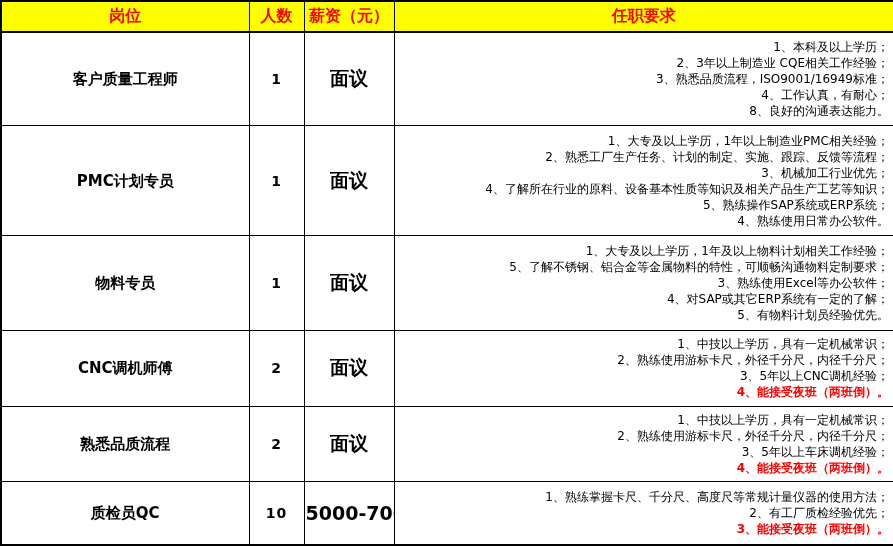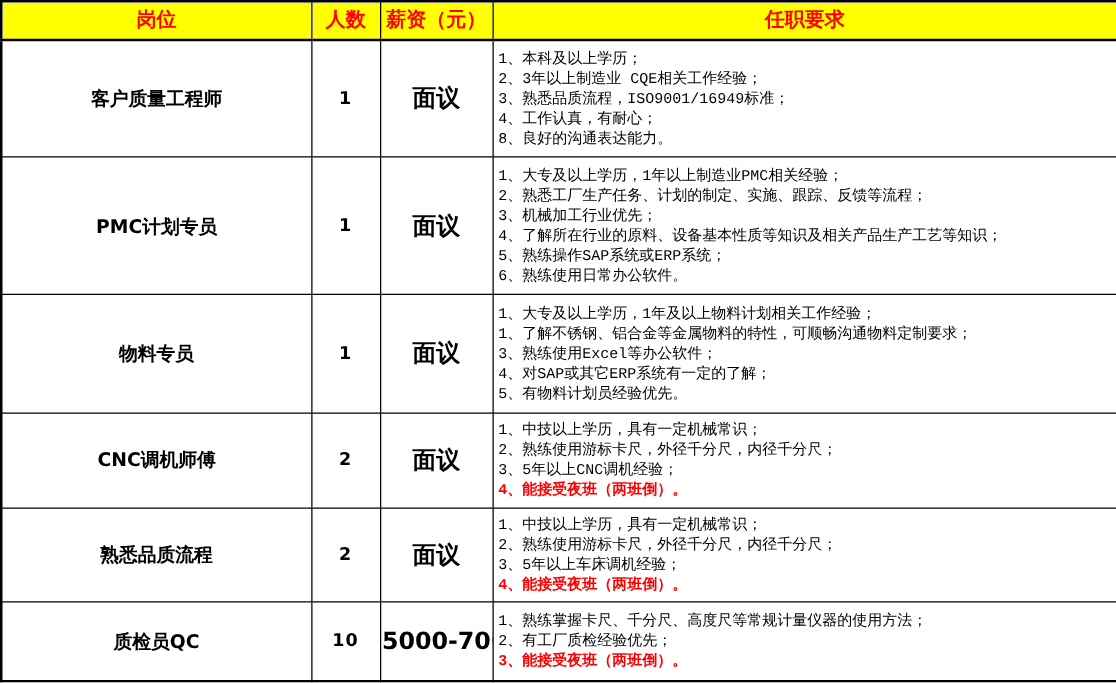--- a/index.html
+++ b/index.html
@@ -52,22 +52,21 @@
     text-align: center;
     font-weight: bold;
   }
   td.position { font-size: 15px; line-height: 20px; }
   td.headcount { font-size: 14px; letter-spacing: 1px; }
   td.salary { font-size: 19px; padding: 0 1px; white-space: nowrap; }
   td.requirements {
     font-size: 12px;
     line-height: 16px;
     padding: 2px 4px 2px 4px;
-    text-align: left;
-    font-family: Liberation Mono, monospace;
+    text-align: right;
   }
   .req-line { white-space: nowrap; }
   .req-line.highlight {
     color: var(--highlight);
     font-weight: bold;
   }
 </style>
 </head>
 <body>
 
@@ -107,33 +106,33 @@
           <div>PMC计划专员</div>
         </td>
     <td class="headcount">1</td>
     <td class="salary">面议</td>
     <td class="requirements">
           <div class="req-line">1、大专及以上学历，1年以上制造业PMC相关经验；</div>
           <div class="req-line">2、熟悉工厂生产任务、计划的制定、实施、跟踪、反馈等流程；</div>
           <div class="req-line">3、机械加工行业优先；</div>
           <div class="req-line">4、了解所在行业的原料、设备基本性质等知识及相关产品生产工艺等知识；</div>
           <div class="req-line">5、熟练操作SAP系统或ERP系统；</div>
-          <div class="req-line">6、熟练使用日常办公软件。</div>
+          <div class="req-line">4、熟练使用日常办公软件。</div>
         </td>
   </tr>
 
   <tr>
     <td class="position">
           <div>物料专员</div>
         </td>
     <td class="headcount">1</td>
     <td class="salary">面议</td>
     <td class="requirements">
           <div class="req-line">1、大专及以上学历，1年及以上物料计划相关工作经验；</div>
-          <div class="req-line">1、了解不锈钢、铝合金等金属物料的特性，可顺畅沟通物料定制要求；</div>
+          <div class="req-line">5、了解不锈钢、铝合金等金属物料的特性，可顺畅沟通物料定制要求；</div>
           <div class="req-line">3、熟练使用Excel等办公软件；</div>
           <div class="req-line">4、对SAP或其它ERP系统有一定的了解；</div>
           <div class="req-line">5、有物料计划员经验优先。</div>
         </td>
   </tr>
 
   <tr>
     <td class="position">
           <div>CNC调机师傅</div>
         </td>

